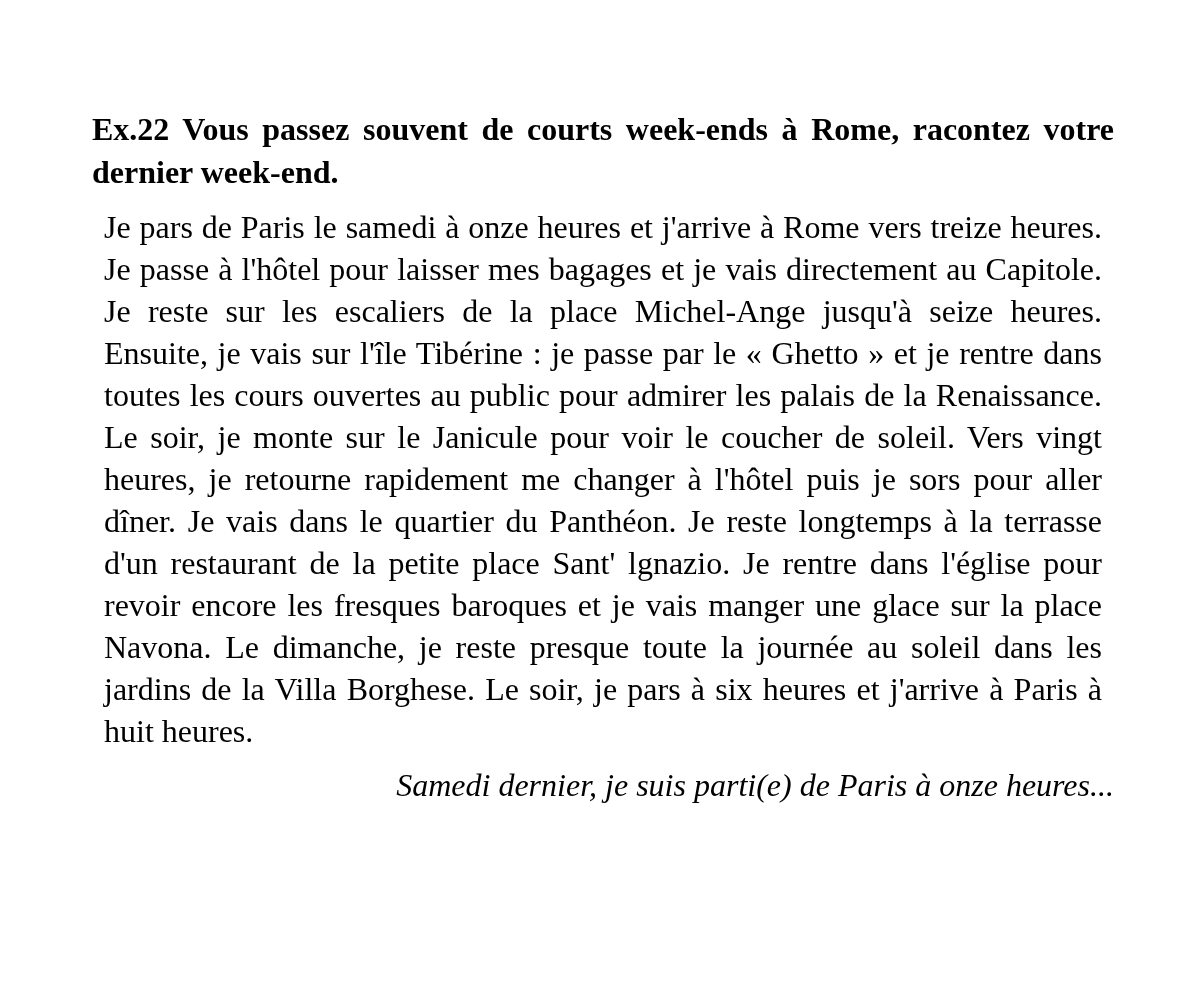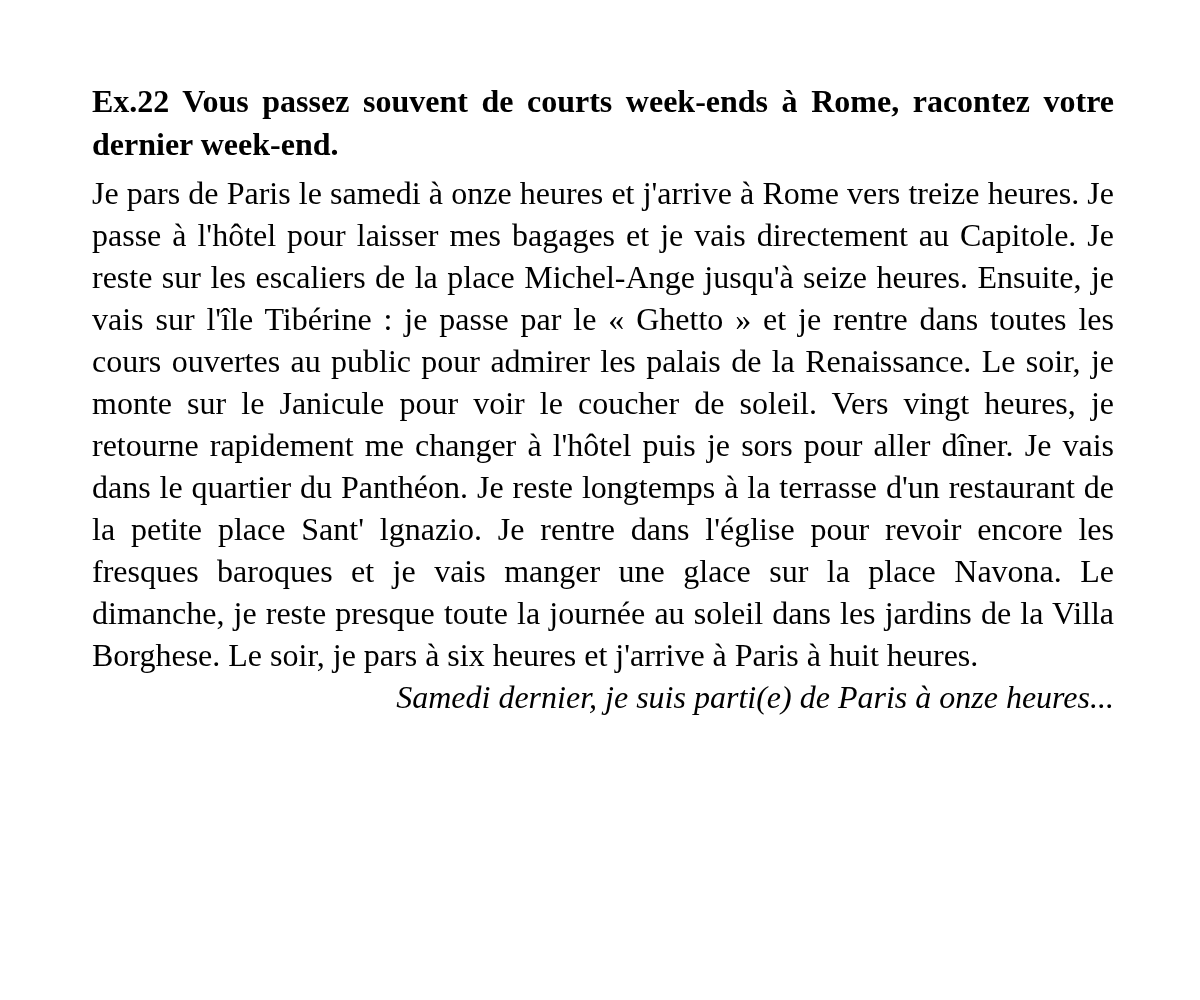--- a/index.html
+++ b/index.html
@@ -6,37 +6,37 @@
     margin: 0;
     padding: 0;
     background: #ffffff;
   }
   .page {
     position: relative;
     width: 1200px;
     height: 1000px;
     box-sizing: border-box;
     background: #ffffff;
-    padding: 80px 86px 0 92px;
+    padding: 108px 86px 0 92px;
     color: #000000;
     font-family: "Liberation Serif", "DejaVu Serif", serif;
     overflow: hidden;
   }
   .heading {
     font-size: 32px;
     line-height: 43px;
     font-weight: 700;
     margin: 0 0 6px 0;
     text-align: justify;
   }
   .body-text {
     font-size: 32px;
     line-height: 42px;
     font-weight: 400;
-    margin: 0;
+    margin: 12px;
     text-align: justify;
   }
   .example-line {
     font-size: 32px;
     line-height: 42px;
     font-style: italic;
     margin: 0;
     text-align: right;
   }
 </style>

